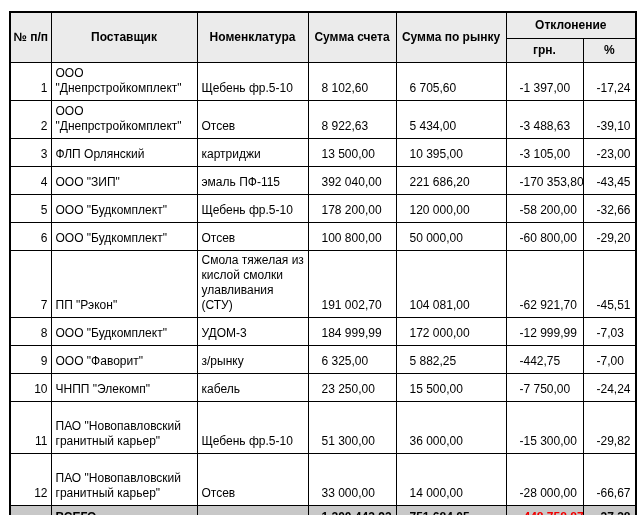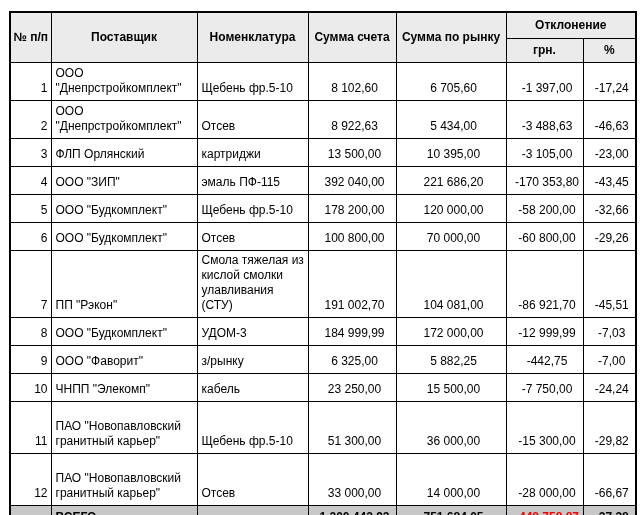--- a/index.html
+++ b/index.html
@@ -34,21 +34,21 @@
     vertical-align:bottom;
     padding:2px 3px 4px 3px;
     line-height:15px;
   }
   tbody tr{height:28px;}
   tr.r-tall2{height:38px;}
   tr.r-tall4{height:64px;}
   tr.r-tall3{height:52px;}
   .c-num{text-align:right;padding-right:3px;}
   .c-text{text-align:left;padding-left:4px;}
-  .c-sum{text-align:center;white-space:nowrap;padding-left:6px;padding-right:1px;}
+  .c-sum{white-space:nowrap;padding-left:13px;padding-right:1px;}
   tfoot tr{height:25px;}
   tfoot td{background:var(--total-bg);font-weight:bold;}
   tfoot td.red{color:var(--neg-red);}
 </style>
 </head>
 <body>
 
 <div class="page">
   <table class="dev-table">
     <colgroup>
@@ -84,21 +84,21 @@
     <td class="c-sum">-1 397,00</td>
     <td class="c-sum">-17,24</td>
   </tr>
         <tr class="r-tall2">
     <td class="c-num">2</td>
     <td class="c-text">ООО "Днепрстройкомплект"</td>
     <td class="c-text">Отсев</td>
     <td class="c-sum">8 922,63</td>
     <td class="c-sum">5 434,00</td>
     <td class="c-sum">-3 488,63</td>
-    <td class="c-sum">-46,63</td>
+    <td class="c-sum">-39,10</td>
   </tr>
         <tr>
     <td class="c-num">3</td>
     <td class="c-text">ФЛП Орлянский</td>
     <td class="c-text">картриджи</td>
     <td class="c-sum">13 500,00</td>
     <td class="c-sum">10 395,00</td>
     <td class="c-sum">-3 105,00</td>
     <td class="c-sum">-23,00</td>
   </tr>
@@ -118,31 +118,31 @@
     <td class="c-sum">178 200,00</td>
     <td class="c-sum">120 000,00</td>
     <td class="c-sum">-58 200,00</td>
     <td class="c-sum">-32,66</td>
   </tr>
         <tr>
     <td class="c-num">6</td>
     <td class="c-text">ООО "Будкомплект"</td>
     <td class="c-text">Отсев</td>
     <td class="c-sum">100 800,00</td>
-    <td class="c-sum">70 000,00</td>
+    <td class="c-sum">50 000,00</td>
     <td class="c-sum">-60 800,00</td>
-    <td class="c-sum">-29,26</td>
+    <td class="c-sum">-29,20</td>
   </tr>
         <tr class="r-tall4">
     <td class="c-num">7</td>
     <td class="c-text">ПП "Рэкон"</td>
     <td class="c-text">Смола тяжелая из кислой смолки улавливания (СТУ)</td>
     <td class="c-sum">191 002,70</td>
     <td class="c-sum">104 081,00</td>
-    <td class="c-sum">-86 921,70</td>
+    <td class="c-sum">-62 921,70</td>
     <td class="c-sum">-45,51</td>
   </tr>
         <tr>
     <td class="c-num">8</td>
     <td class="c-text">ООО "Будкомплект"</td>
     <td class="c-text">УДОМ-3</td>
     <td class="c-sum">184 999,99</td>
     <td class="c-sum">172 000,00</td>
     <td class="c-sum">-12 999,99</td>
     <td class="c-sum">-7,03</td>

